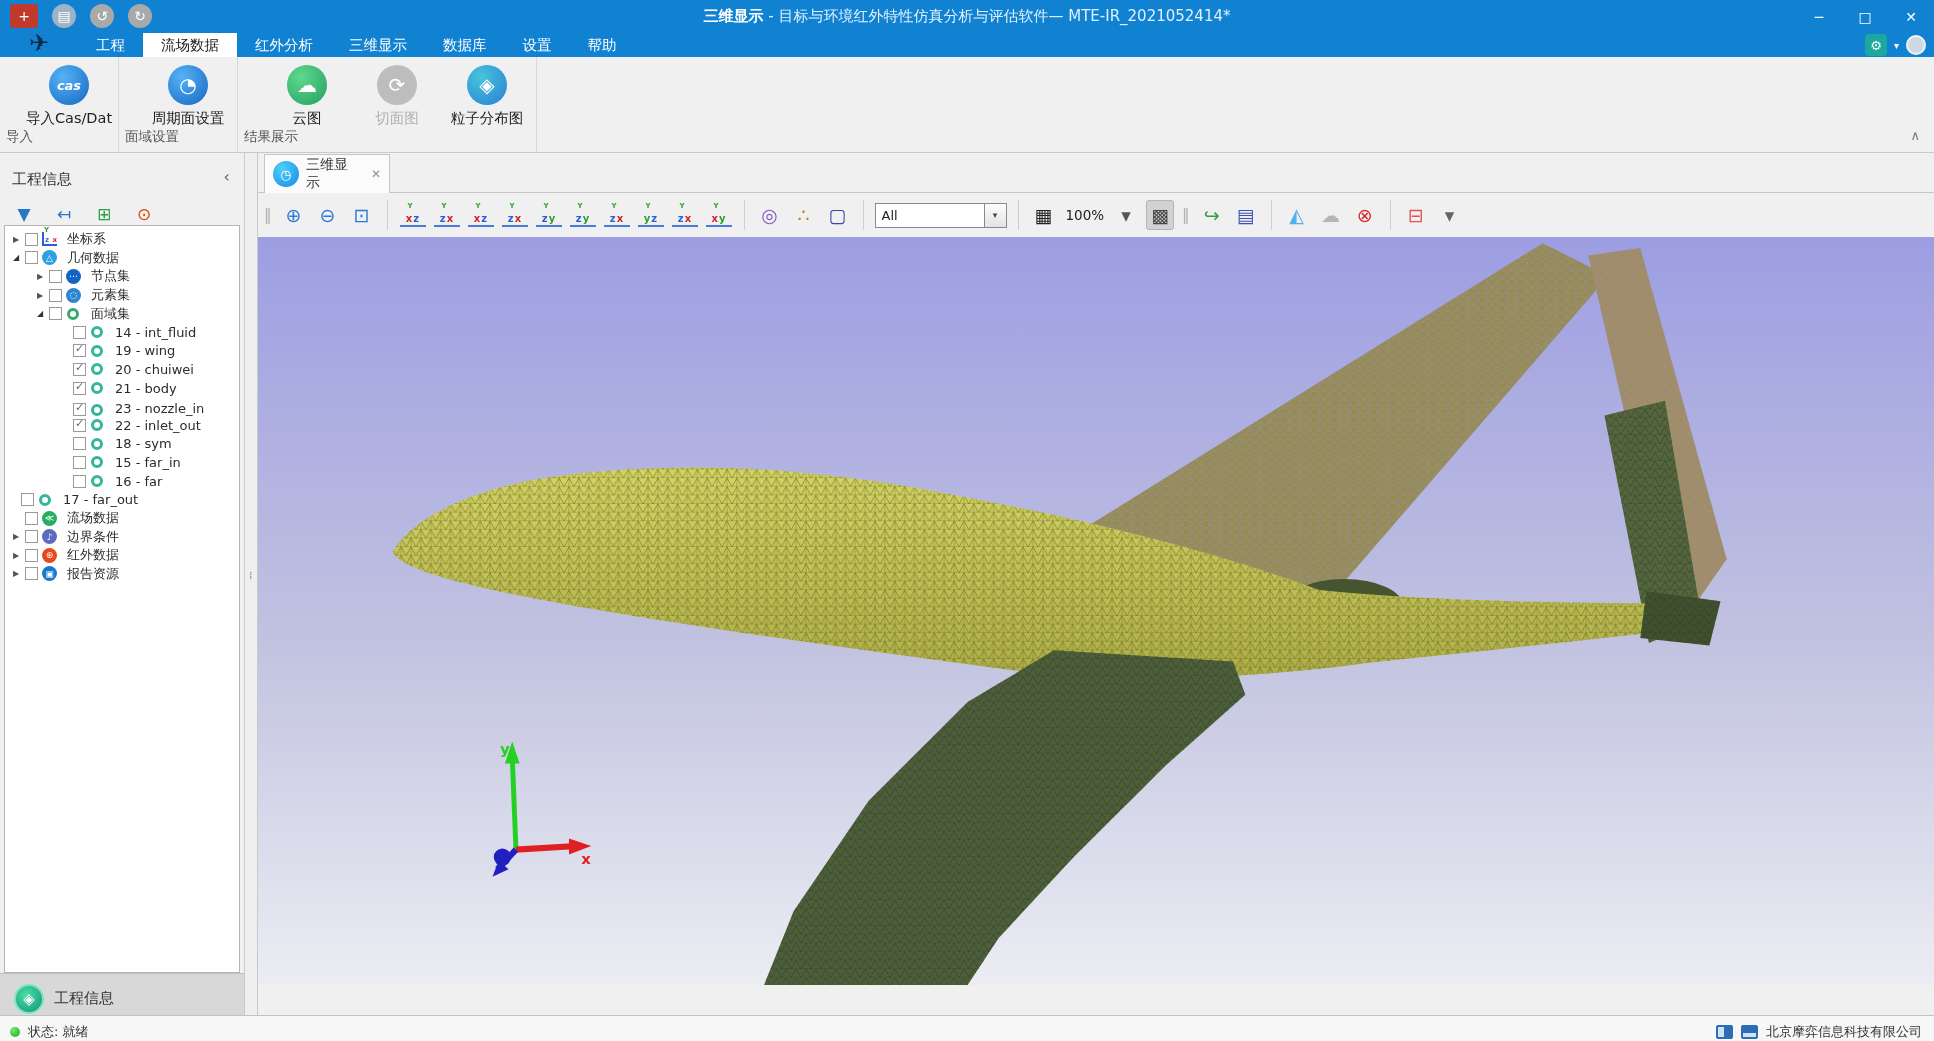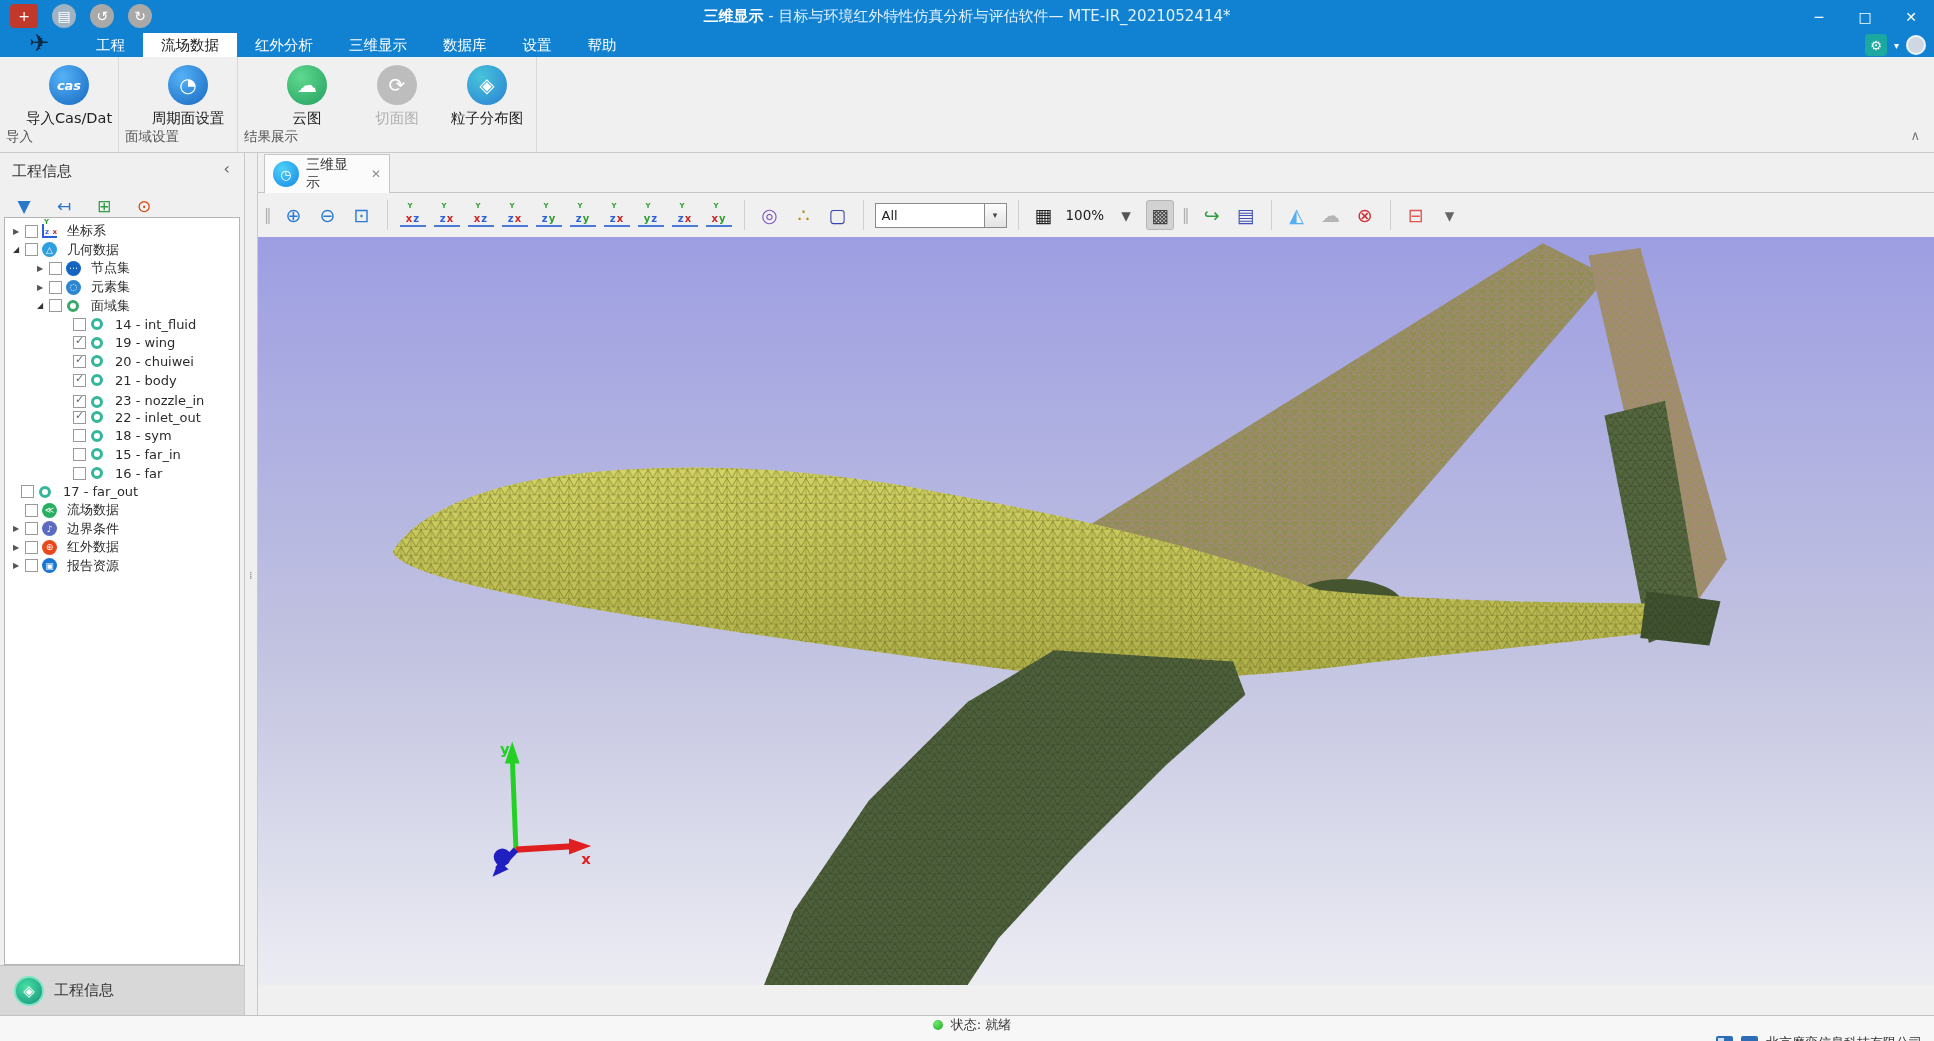--- a/index.html
+++ b/index.html
@@ -41,21 +41,21 @@
   .ic-teal{background:radial-gradient(circle at 35% 30%,#46c4da,#2a7fd4);}
   .ic-gray{background:#bdbdbd;}
   .cas-txt{font-style:italic;font-weight:bold;font-size:13px;}
   .rgroup-label{height:24px;text-align:left;font-size:13.5px;color:#555;}
   #ribbon-collapse{position:absolute;right:14px;top:128px;color:#777;font-size:13px;}
 
   
   #main{position:absolute;left:0;top:153px;width:100%;height:862px;}
 
   
-  #leftpanel{position:absolute;left:0;top:0;width:244px;height:862px;background:#f0f0f0;}
+  #leftpanel{position:absolute;left:0;top:8px;width:244px;height:862px;background:#f0f0f0;}
   #lp-header{position:absolute;left:0;top:0;width:100%;height:36px;display:flex;align-items:center;padding:0 12px;font-size:15px;color:#333;}
   #lp-collapse{position:absolute;right:14px;top:6px;color:#666;font-size:16px;}
   #lp-tools{position:absolute;left:6px;top:38px;height:30px;display:flex;gap:16px;align-items:center;padding-left:6px;}
   .lp-tool{font-size:17px;display:flex;align-items:center;justify-content:center;width:24px;height:24px;}
   #tree-box{position:absolute;left:4px;top:64px;width:236px;height:748px;background:#ffffff;border:1px solid #b5b5b5;overflow:hidden;padding-top:4px;}
   .trow{height:18.6px;display:flex;align-items:center;font-size:13px;color:#2b2b2b;white-space:nowrap;}
   .exp{width:14px;text-align:center;font-size:8px;color:#555;flex:none;}
   .cb{width:13px;height:13px;border:1px solid #9a9a9a;background:#fff;margin:0 4px 0 2px;flex:none;position:relative;}
   .cb.checked::after{content:"✓";position:absolute;left:1px;top:-3px;font-size:11px;color:#5a6d7e;}
   .ci{width:15px;height:15px;border-radius:50%;color:#fff;font-size:9px;display:flex;align-items:center;justify-content:center;margin-right:6px;flex:none;}
@@ -94,21 +94,21 @@
   .tb-combo .val{flex:1;padding-left:6px;}
   .tb-combo .dd{width:22px;height:100%;border-left:1px solid #8a8a8a;background:linear-gradient(#fdfdfd,#e3e3e3);display:flex;align-items:center;justify-content:center;font-size:9px;color:#444;}
   .tb-text{font-size:13.5px;color:#222;margin:0 2px;}
 
   #viewport{position:absolute;left:0;top:84px;width:1676px;height:748px;}
   #viewport svg{display:block;width:100%;height:100%;}
 
   #msgrow{position:absolute;left:0;top:832px;width:100%;height:30px;background:#f2f2f2;display:flex;align-items:center;padding-left:12px;font-size:14px;color:#444;border-top:1px solid #dcdcdc;}
 
   
-  #statusbar{position:absolute;left:0;top:1015px;width:100%;height:26px;background:#f7f7f7;border-top:1px solid #c2c2c2;display:flex;align-items:center;font-size:13px;color:#333;flex-direction:column;}
+  #statusbar{position:absolute;left:0;top:1015px;width:100%;height:26px;background:#f7f7f7;border-top:1px solid #c2c2c2;display:flex;align-items:flex-end;font-size:13px;color:#333;}
   #status-left{display:flex;align-items:center;gap:8px;padding-left:10px;}
   .status-dot{width:10px;height:10px;border-radius:50%;background:radial-gradient(circle at 35% 30%,#6ee86e,#1faa1f);}
   #status-right{margin-left:auto;display:flex;align-items:center;gap:8px;padding-right:12px;}
   .sb-ic{width:17px;height:14px;background:#2d6db5;border-radius:2px;position:relative;}
   .sb-ic.half::after{content:"";position:absolute;left:2px;top:2px;width:6px;height:10px;background:#cfe3f7;}
   .sb-ic.bar::after{content:"";position:absolute;left:2px;bottom:2px;width:13px;height:4px;background:#cfe3f7;}
 </style>
 </head>
 <body>
 

